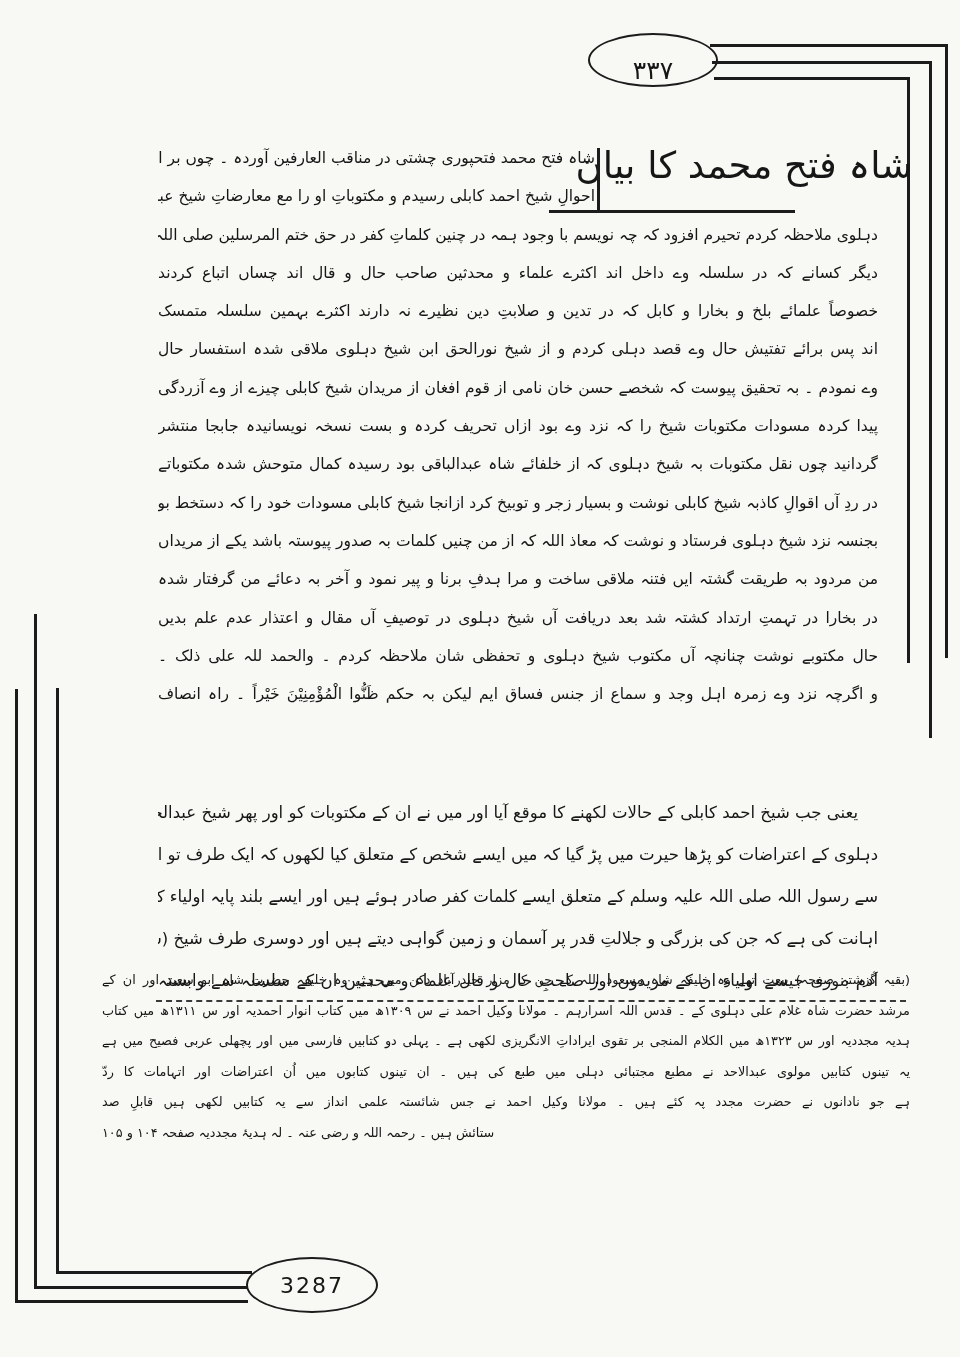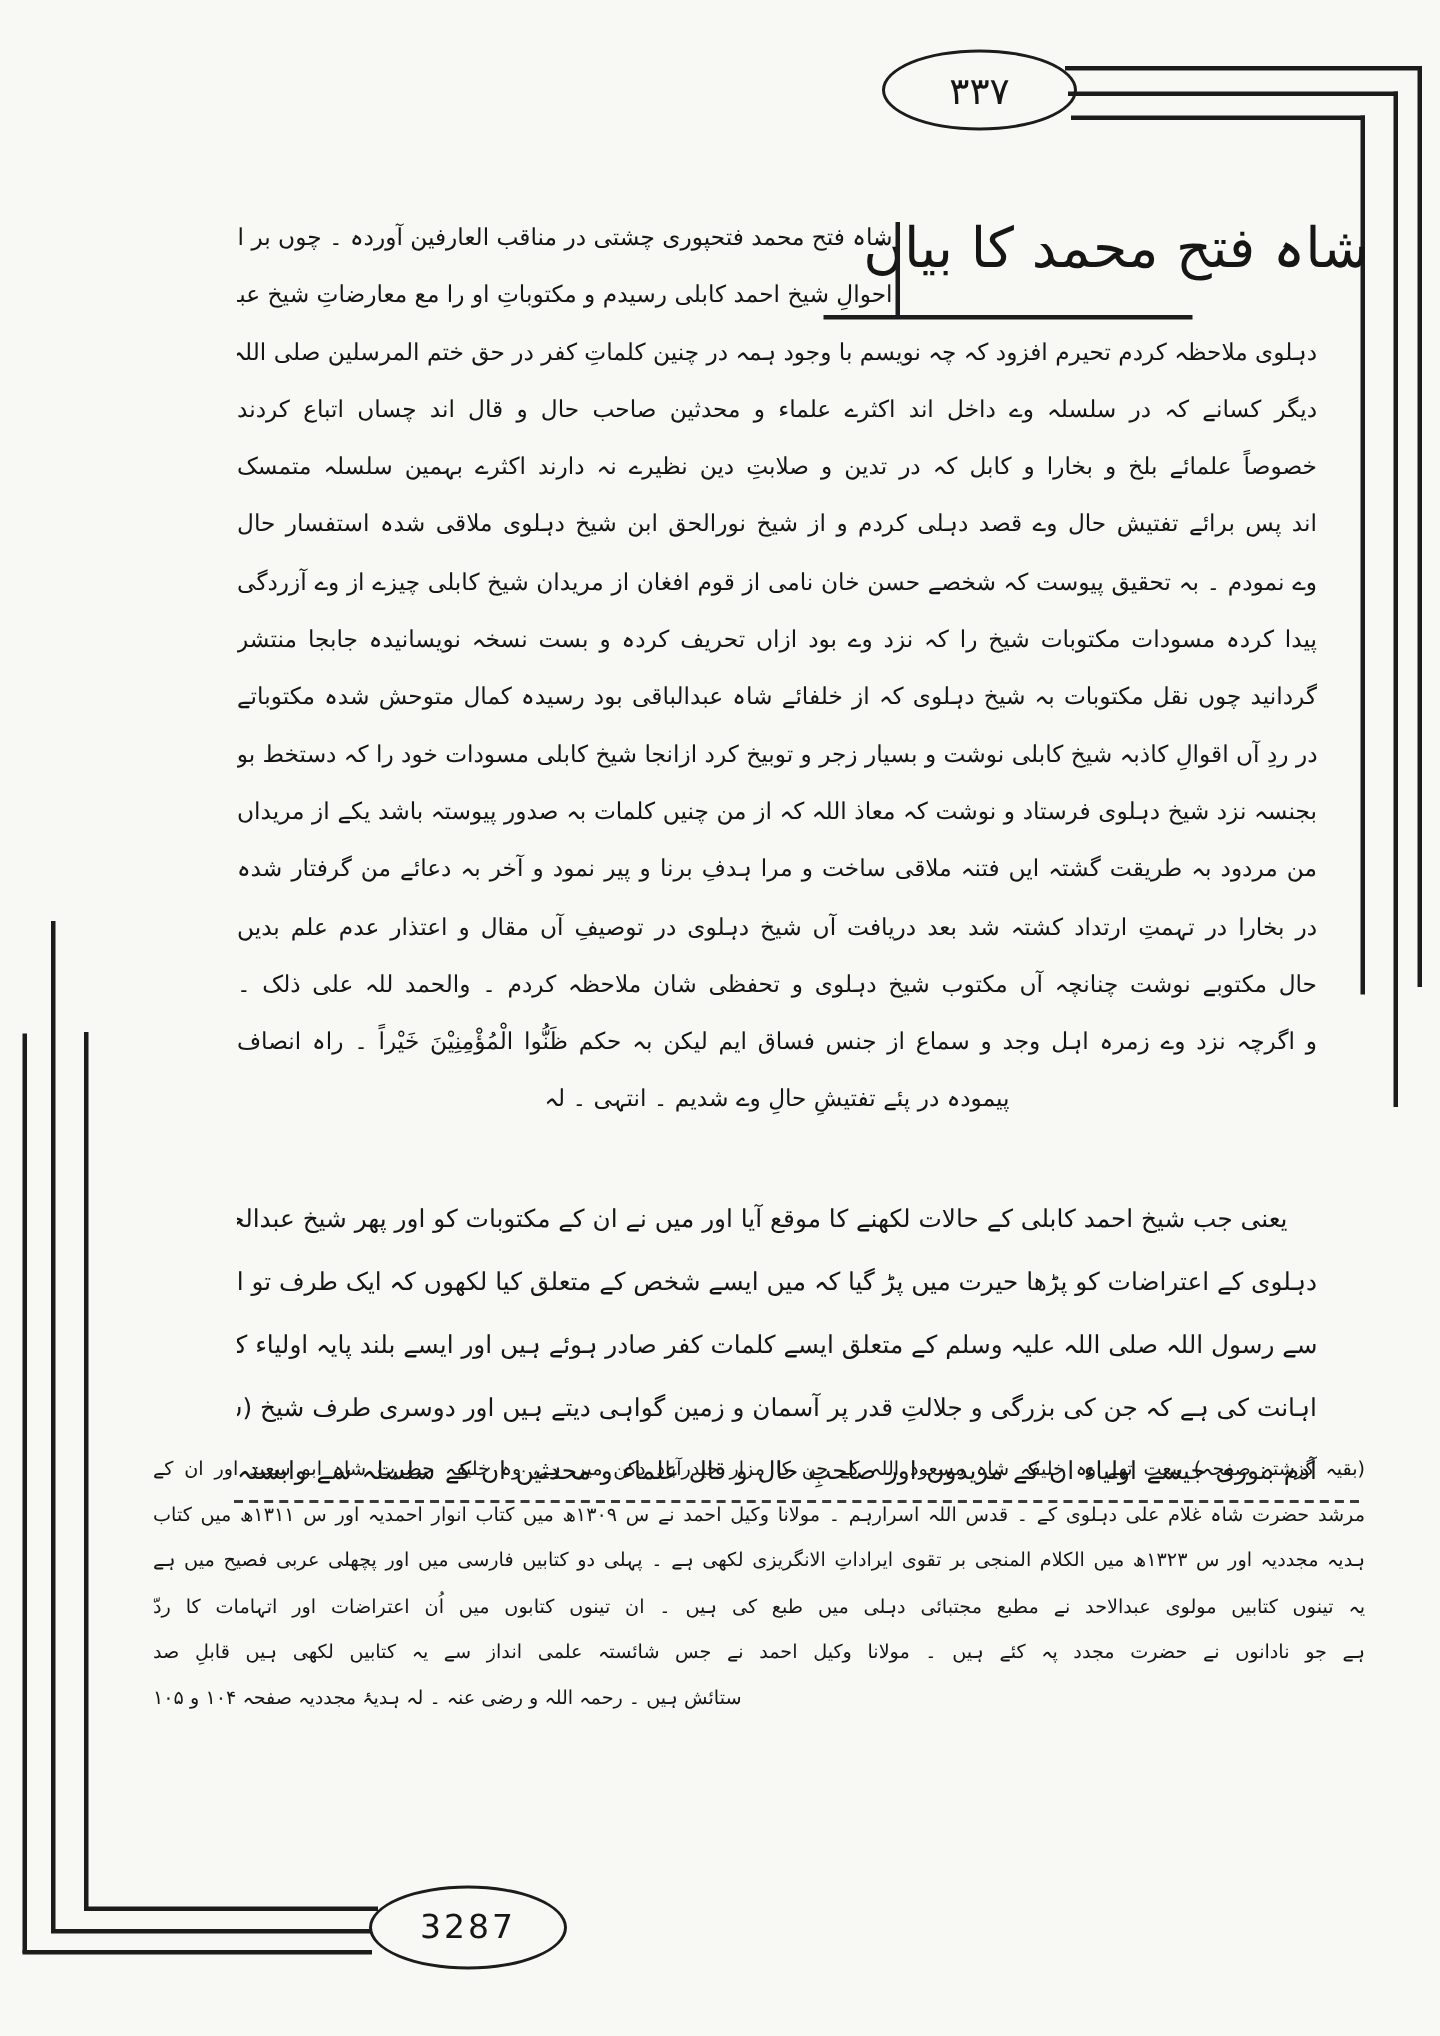--- a/index.html
+++ b/index.html
@@ -38,21 +38,21 @@
   .fn-sep{
     position:absolute;left:156px;top:1000px;width:750px;height:0;
     border-top:2.5px dashed #3a3a3a;
   }
 </style>
 </head>
 <body>
 
 <div class="page">
 
-  <div class="oval" style="left:588px;top:33px;width:126px;height:50px;">
+  <div class="oval" style="left:588px;top:33px;width:126px;height:50px;align-items:flex-end;">
     <span>۳۳۷</span>
   </div>
 
   <div class="rule" style="left:710px;top:44px;width:238px;height:2.5px;"></div>
   <div class="rule" style="left:712px;top:61px;width:220px;height:2.5px;"></div>
   <div class="rule" style="left:714px;top:77px;width:196px;height:2.5px;"></div>
   <div class="rule" style="left:945px;top:44px;width:2.5px;height:614px;"></div>
   <div class="rule" style="left:929px;top:61px;width:2.5px;height:677px;"></div>
   <div class="rule" style="left:907px;top:77px;width:2.5px;height:586px;"></div>
 
@@ -80,21 +80,20 @@
     <div class="ln">اند پس برائے تفتیش حال وے قصد دہلی کردم و از شیخ نورالحق ابن شیخ دہلوی ملاقی شدہ استفسار حال</div>
     <div class="ln">وے نمودم ۔ بہ تحقیق پیوست کہ شخصے حسن خان نامی از قوم افغان از مریدان شیخ کابلی چیزے از وے آزردگی</div>
     <div class="ln">پیدا کردہ مسودات مکتوبات شیخ را کہ نزد وے بود ازاں تحریف کردہ و بست نسخہ نویسانیدہ جابجا منتشر</div>
     <div class="ln">گردانید چوں نقل مکتوبات بہ شیخ دہلوی کہ از خلفائے شاہ عبدالباقی بود رسیدہ کمال متوحش شدہ مکتوباتے</div>
     <div class="ln">در ردِ آں اقوالِ کاذبہ شیخ کابلی نوشت و بسیار زجر و توبیخ کرد ازانجا شیخ کابلی مسودات خود را کہ دستخط بود</div>
     <div class="ln">بجنسہ نزد شیخ دہلوی فرستاد و نوشت کہ معاذ اللہ کہ از من چنیں کلمات بہ صدور پیوستہ باشد یکے از مریداں</div>
     <div class="ln">من مردود بہ طریقت گشتہ ایں فتنہ ملاقی ساخت و مرا ہدفِ برنا و پیر نمود و آخر بہ دعائے من گرفتار شدہ</div>
     <div class="ln">در بخارا در تہمتِ ارتداد کشتہ شد بعد دریافت آں شیخ دہلوی در توصیفِ آں مقال و اعتذار عدم علم بدیں</div>
     <div class="ln">حال مکتوبے نوشت چنانچہ آں مکتوب شیخ دہلوی و تحفظی شان ملاحظہ کردم ۔ والحمد للہ علی ذلک ۔</div>
     <div class="ln">و اگرچہ نزد وے زمرہ اہل وجد و سماع از جنس فساق ایم لیکن بہ حکم ظَنُّوا الْمُؤْمِنِیْنَ خَیْراً ۔ راہ انصاف</div>
-    <div class="ln short-end">پیمودہ در پئے تفتیشِ حالِ وے شدیم ۔ انتہی ۔ لہ</div>
   </div>
 
   <div class="textblock p2">
     <div class="ln indent">یعنی جب شیخ احمد کابلی کے حالات لکھنے کا موقع آیا اور میں نے ان کے مکتوبات کو اور پھر شیخ عبدالحق</div>
     <div class="ln">دہلوی کے اعتراضات کو پڑھا حیرت میں پڑ گیا کہ میں ایسے شخص کے متعلق کیا لکھوں کہ ایک طرف تو ان</div>
     <div class="ln">سے رسول اللہ صلی اللہ علیہ وسلم کے متعلق ایسے کلمات کفر صادر ہوئے ہیں اور ایسے بلند پایہ اولیاء کی</div>
     <div class="ln">اہانت کی ہے کہ جن کی بزرگی و جلالتِ قدر پر آسمان و زمین گواہی دیتے ہیں اور دوسری طرف شیخ (سید)</div>
     <div class="ln">آدم بنوری جیسے اولیاء ان کے مریدوں اور صاحبِ حال و قال علماء و محدثین ان کے سلسلہ سے وابستہ</div>
   </div>
 

